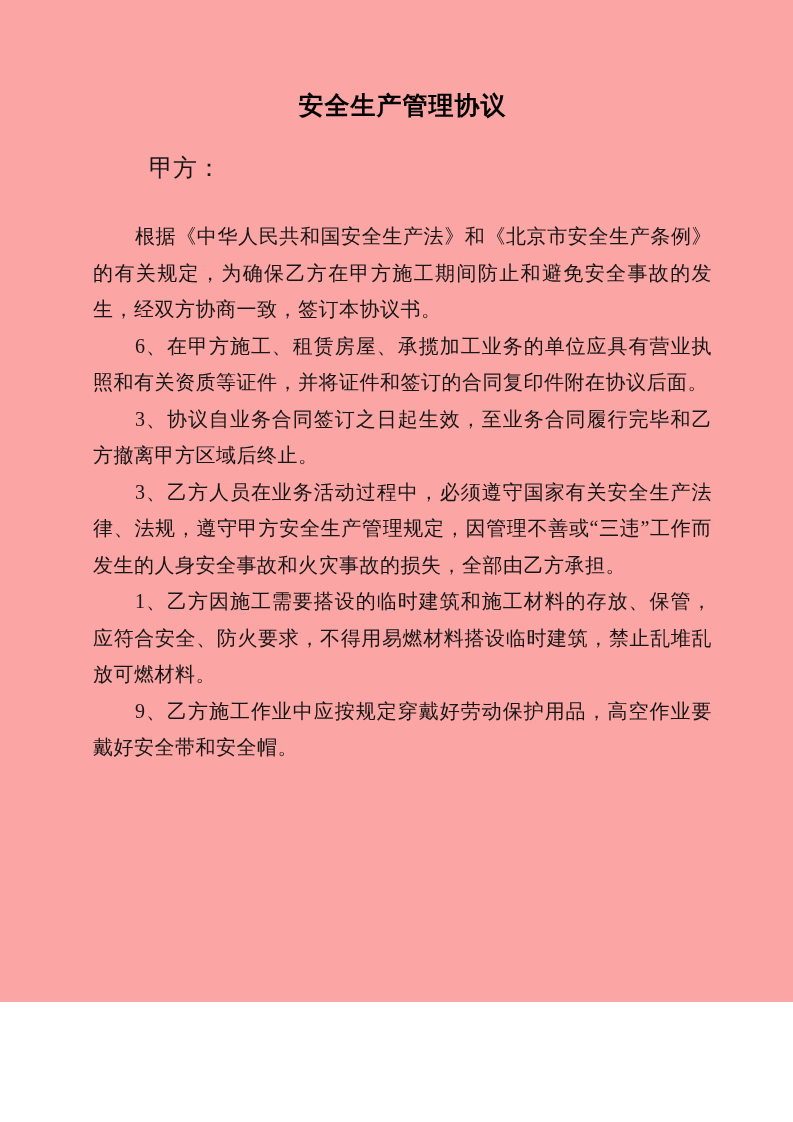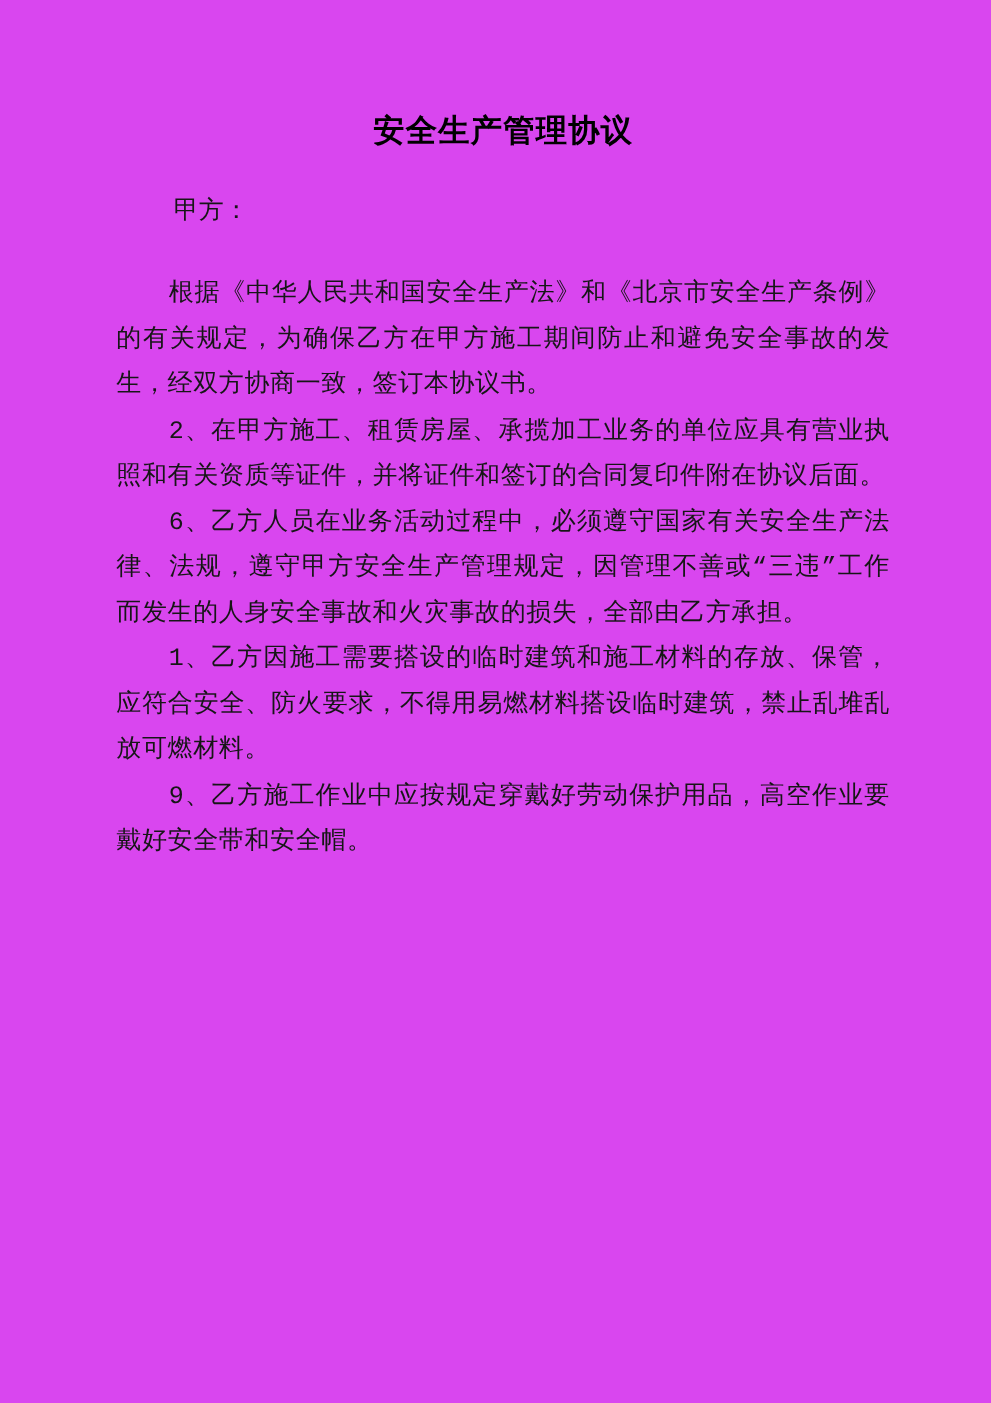--- a/index.html
+++ b/index.html
@@ -3,66 +3,66 @@
 <meta charset="utf-8">
 <style>
   html, body {
     margin: 0;
     padding: 0;
     background: #ffffff;
   }
   .page {
     position: relative;
     width: 793px;
-    height: 1122px;
+    height: 1002px;
     margin: 0 auto;
-    background: #d946ef;
+    background: #fca5a5;
     box-sizing: border-box;
     padding: 90px 81px 0 93px;
     overflow: hidden;
     color: #161616;
     font-family: "Liberation Serif", "DejaVu Serif", serif;
   }
   .doc-title {
     margin: 0 0 30px 0;
     font-size: 25px;
     line-height: 30px;
     font-weight: bold;
     text-align: center;
     letter-spacing: 1px;
     color: #000000;
     font-family: "Liberation Sans", "DejaVu Sans", sans-serif;
   }
   .party-line {
-    margin: 4px;
-    font-size: 20px;
+    margin: 14px;
+    font-size: 24px;
     line-height: 37px;
     text-indent: 42px;
   }
   .body-par {
     margin: 0;
     font-size: 20px;
     line-height: 36.5px;
     text-indent: 42px;
     text-align: justify;
     letter-spacing: 0.5px;
-    font-family: Liberation Mono, monospace;
   }
   .intro {
     margin-top: 31px;
   }
 </style>
 </head>
 <body>
 
 <div class="page">
   <h1 class="doc-title">安全生产管理协议</h1>
 
   <p class="party-line">甲方：</p>
 
 
   <p class="body-par intro">根据《中华人民共和国安全生产法》和《北京市安全生产条例》的有关规定，为确保乙方在甲方施工期间防止和避免安全事故的发生，经双方协商一致，签订本协议书。</p>
 
-  <p class="body-par">2、在甲方施工、租赁房屋、承揽加工业务的单位应具有营业执照和有关资质等证件，并将证件和签订的合同复印件附在协议后面。</p>
-  <p class="body-par">6、乙方人员在业务活动过程中，必须遵守国家有关安全生产法律、法规，遵守甲方安全生产管理规定，因管理不善或“三违”工作而发生的人身安全事故和火灾事故的损失，全部由乙方承担。</p>
+  <p class="body-par">6、在甲方施工、租赁房屋、承揽加工业务的单位应具有营业执照和有关资质等证件，并将证件和签订的合同复印件附在协议后面。</p>
+  <p class="body-par">3、协议自业务合同签订之日起生效，至业务合同履行完毕和乙方撤离甲方区域后终止。</p>
+  <p class="body-par">3、乙方人员在业务活动过程中，必须遵守国家有关安全生产法律、法规，遵守甲方安全生产管理规定，因管理不善或“三违”工作而发生的人身安全事故和火灾事故的损失，全部由乙方承担。</p>
   <p class="body-par">1、乙方因施工需要搭设的临时建筑和施工材料的存放、保管，应符合安全、防火要求，不得用易燃材料搭设临时建筑，禁止乱堆乱放可燃材料。</p>
   <p class="body-par">9、乙方施工作业中应按规定穿戴好劳动保护用品，高空作业要戴好安全带和安全帽。</p>
 </div>
 
 </body></html>

